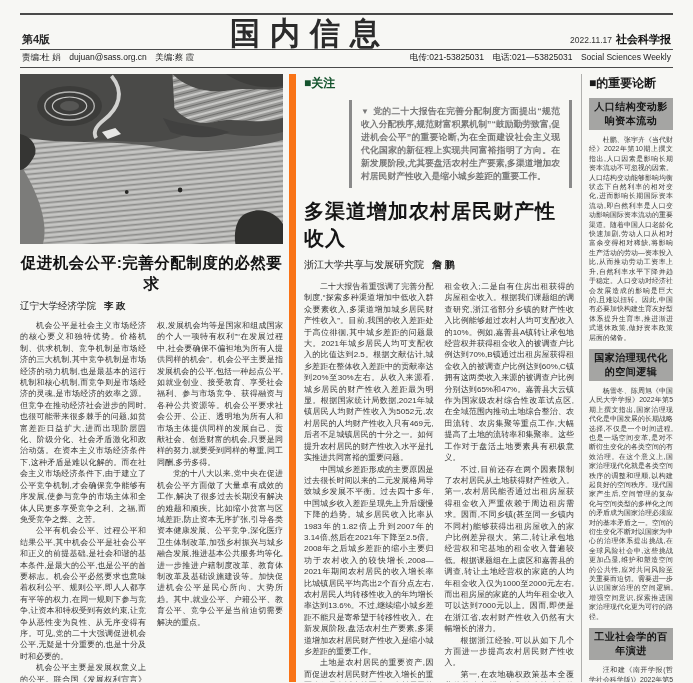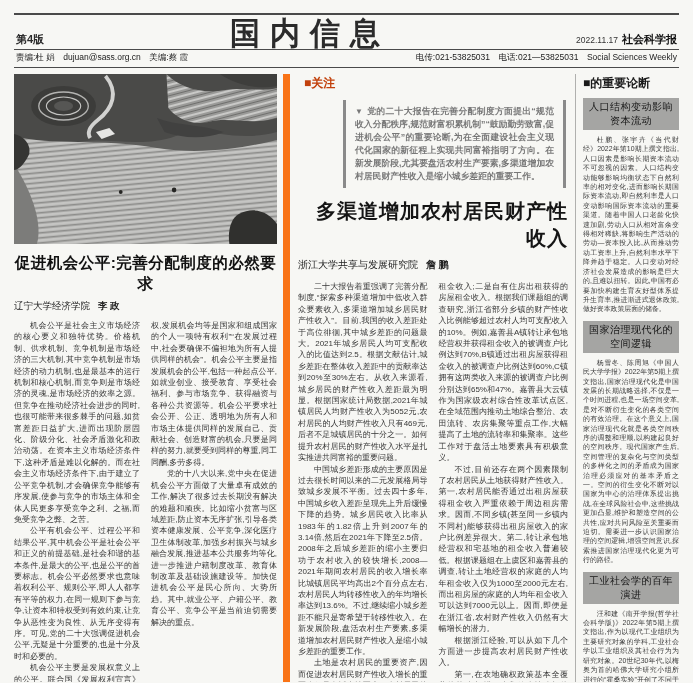--- a/index.html
+++ b/index.html
@@ -3,21 +3,21 @@
 <meta charset="utf-8">
 <style>
   * { box-sizing: border-box; margin: 0; padding: 0; }
   html, body { width: 693px; height: 683px; }
   body {
     font-family: "Liberation Sans", "DejaVu Sans", sans-serif;
     background: #f7f7f4;
     color: #2b2b2b;
     overflow: hidden;
   }
-  .page { position: relative; width: 693px; height: 683px; padding: 0 14px; overflow: hidden; }
+  .page { position: relative; width: 693px; height: 683px; padding: 0 20px; overflow: hidden; }
 
   
   .rule-top { border-top: 2px solid #4a4a4a; margin-top: 13px; }
   .masthead { display: flex; align-items: flex-end; justify-content: space-between; padding: 1px 2px 0; height: 34px; }
   .page-label { font-size: 11px; font-weight: bold; padding-bottom: 2px; }
   .paper-title { font-size: 30px; font-weight: bold; letter-spacing: 10px; line-height: 32px;
                  font-family: "Liberation Serif", "DejaVu Serif", serif; transform: scaleY(1.05); }
   .mast-right { font-size: 8.5px; text-align: right; padding-bottom: 2px; color: #333; }
   .mast-right .paper-name { font-size: 11px; font-weight: bold; color: #111; margin-left: 4px; margin-top: 44px; }
   .rule-mid { border-top: 1px solid #4a4a4a; }
@@ -37,34 +37,34 @@
                 margin: 9px 0 5px; color: #111; }
   .byline { font-size: 9.5px; font-family: "Liberation Serif", "DejaVu Serif", serif;
             color: #222; margin-bottom: 7px; }
   .byline .author { font-weight: bold; margin-left: 8px; }
   .body-cols { column-count: 2; column-gap: 11px; column-fill: auto; text-align: justify;
                font-size: 8px; line-height: 11.4px; color: #363636; overflow: hidden; }
   .left-body { height: 378px; }
   .para { text-indent: 2em; margin: 0; }
 
   
-  .focus-label { font-size: 12px; font-weight: bold; color: #c2410c; margin: 1px 6px 8px; }
+  .focus-label { font-size: 12px; font-weight: bold; color: #14532d; margin: 1px 0 8px; }
   .lead-box { margin: 0 2px 10px 45px; border-left: 3px solid #8a8a8a; border-right: 3px solid #8a8a8a;
               padding: 5px 9px; }
   .lead-text { font-size: 8.8px; line-height: 13px; font-weight: bold; color: #787878; text-align: justify; }
   .lead-marker { margin-right: 4px; font-size: 8px; }
-  .feature-title { font-size: 20px; font-weight: bold; text-align: right; letter-spacing: 1px;
+  .feature-title { font-size: 20px; font-weight: bold; text-align: left; letter-spacing: 1px;
                    color: #151515; margin: 4px 0 6px; }
   .feature-byline { margin-bottom: 9px; font-size: 10px; }
   .feature-body { height: 436px; }
 
   
   .acad-label { font-size: 12px; font-weight: bold; color: #1a1a1a; margin: 1px 0 6px; }
   .acad-item { margin-bottom: 7px; }
-  .acad-banner { background: #a5a5a3; color: #161616; font-weight: normal; font-size: 10px;
+  .acad-banner { background: #a5a5a3; color: #161616; font-weight: bold; font-size: 10px;
                  text-align: center; padding: 2px 2px; letter-spacing: 0.5px; margin: 6px 0 5px; }
   .acad-body { font-size: 6.9px; line-height: 9.4px; text-align: justify; text-indent: 2em; color: #3a3a3a; }
 </style>
 </head>
 <body>
 
 <div class="page">
 
   <div class="rule-top"></div>
   <div class="masthead">

